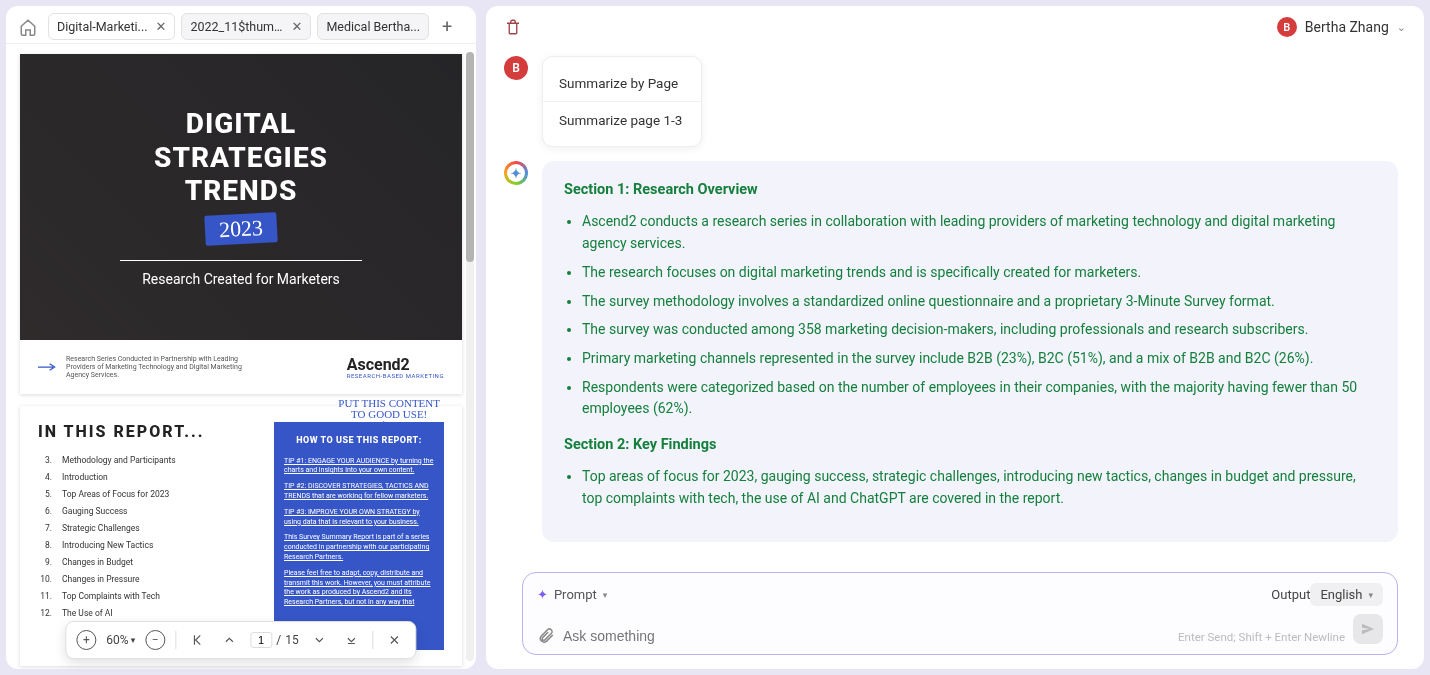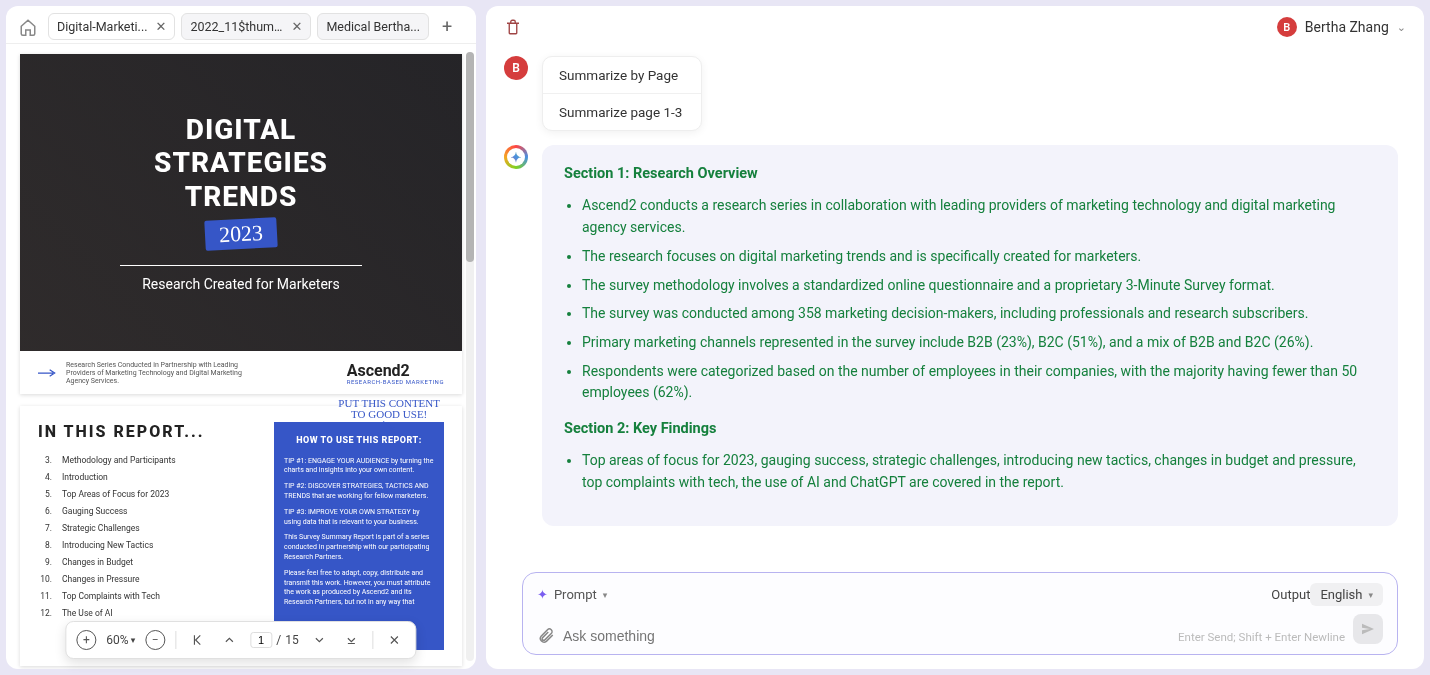--- a/index.html
+++ b/index.html
@@ -86,21 +86,21 @@
     padding:2px 14px;
     font-family:"Brush Script MT",cursive;
     font-size:22px;
     transform:rotate(-3deg);
     margin-top:6px;
     border-radius:2px;
   }
   .hero-hr { width:60%; border:none; border-top:1px solid #fff; margin:16px 0 10px;}
   .hero-sub { font-size:14px;}
   .page1-footer {
-    height:43px;
+    height:54px;
     background:#fff;
     display:flex;align-items:center;justify-content:space-between;
     padding:0 18px;
     font-size:7px;color:#555;
   }
   .ascend-logo {
     font-size:16px;font-weight:700;color:#222;
   }
   .ascend-logo sub{font-size:6px;font-weight:400;color:#3656c7;display:block;margin-top:-2px;letter-spacing:0.5px;}
   .page2 {
@@ -115,21 +115,21 @@
   .toc li{display:flex;gap:10px;margin-bottom:7px;font-size:8.5px;}
   .toc li .num{width:14px;text-align:right;}
   .page2-right{
     width:170px;background:#3656c7;color:#fff;padding:12px 10px;font-size:7px;line-height:1.4;
     position:relative;
   }
   .handwritten{
     position:absolute;top:-24px;right:4px;color:#3656c7;font-family:"Brush Script MT",cursive;font-size:11px;text-align:center;line-height:1;
   }
   .page2-right h4{font-size:9px;font-weight:800;text-align:center;margin-bottom:10px;letter-spacing:0.5px;}
-  .page2-right p{margin-bottom:6px;}
+  .page2-right p{margin-bottom:6px;text-decoration:underline;}
   .scrollhint{
     position:absolute;top:8px;right:2px;bottom:8px;width:8px;background:rgba(0,0,0,0.06);border-radius:4px;
   }
   .scrollthumb{position:absolute;top:0;left:0;right:0;height:210px;background:rgba(0,0,0,0.25);border-radius:4px;}
   
   .doc-toolbar{
     position:absolute;left:50%;bottom:10px;transform:translateX(-50%);
     background:#fff;border:1px solid #e0e0e0;border-radius:8px;
     box-shadow:0 4px 12px rgba(0,0,0,0.12);
     height:38px;display:flex;align-items:center;padding:0 10px;gap:10px;
@@ -164,21 +164,21 @@
   }
   .msg-avatar.ai::after{
     content:"";position:absolute;inset:3px;background:#fff;border-radius:50%;
   }
   .msg-avatar.ai::before{
     content:"✦";position:absolute;inset:0;display:flex;align-items:center;justify-content:center;font-size:13px;
     background:linear-gradient(45deg,#f44,#4a90e2,#7ed321);-webkit-background-clip:text;color:transparent;z-index:1;
   }
   .prompt-card{
     background:#fff;border:1px solid #eee;border-radius:10px;box-shadow:0 2px 8px rgba(0,0,0,0.06);
-    padding:0 0;width:160px;
+    padding:8px 0;width:160px;
   }
   .prompt-card .item{padding:10px 16px;font-size:13.5px;color:#333;cursor:pointer;}
   .prompt-card .item + .item{border-top:1px solid #f0f0f0;}
   .ai-response{
     background:#f3f3fb;border-radius:12px;padding:18px 22px;flex:1;
     font-size:14px;color:#15803d;line-height:1.55;
   }
   .ai-response h4{font-size:14.5px;font-weight:700;margin-bottom:10px;}
   .ai-response ul{padding-left:18px;margin-bottom:14px;}
   .ai-response li{margin-bottom:7px;}

